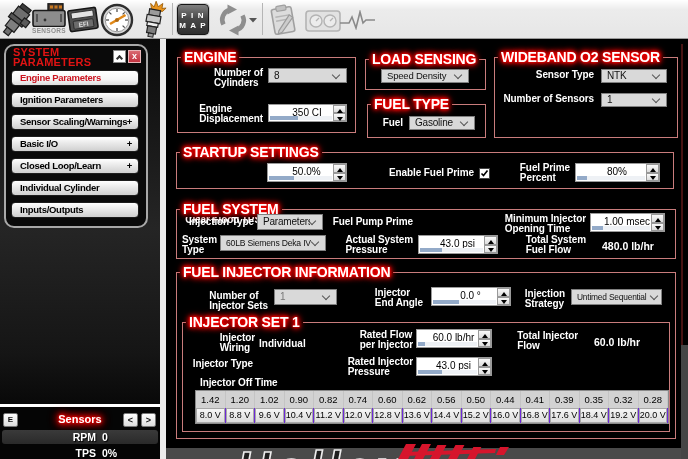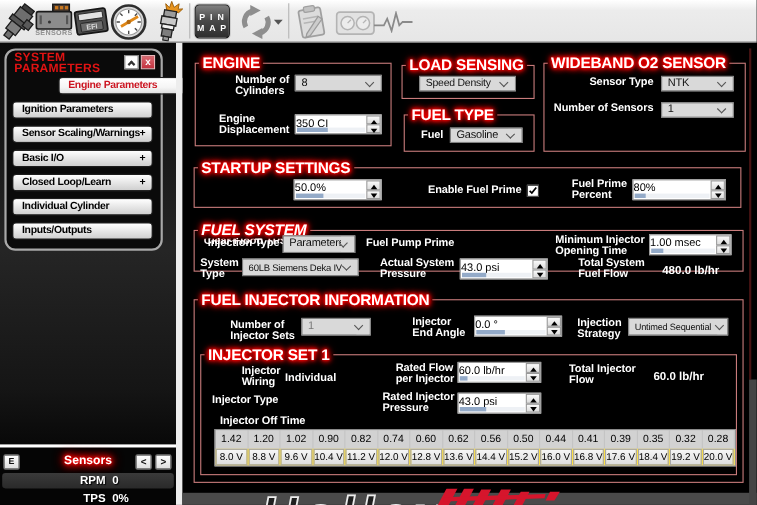--- a/index.html
+++ b/index.html
@@ -25,21 +25,21 @@
   background:#0a0a0a; border:2px solid #a8a8a8; border-radius:10px; }
 #syspanel h1 { position:absolute; left:7px; top:2px; color:#e01313; font-size:11px; font-weight:bold; line-height:9.5px; letter-spacing:0.2px; }
 .winbtn { position:absolute; top:4px; width:13px; height:13px; border:1px solid #888; background:#fff; color:#222;
   font-size:9px; font-weight:bold; text-align:center; line-height:11px; }
 #btnup { left:107px; }
 #btnx  { left:122px; background:linear-gradient(#d96b72,#c33340); border:1px solid #e9b7ba; color:#fff; line-height:11px; font-size:9px; font-weight:bold;}
 .sbtn { position:absolute; left:5px; width:128px; height:16px; border-radius:4px;
   background:linear-gradient(#ffffff,#e9e9e9 45%,#cfcfcf); border:1px solid #1d1d1d;
   color:#000; font-size:9.5px; font-weight:bold; line-height:14px; padding-left:8px; white-space:nowrap; letter-spacing:-0.3px; }
 .sbtn .pl { position:absolute; right:6px; top:0; }
-.sbtn.active { color:#cb1420; background:linear-gradient(#ffffff,#f5f5f5 60%,#dddddd);margin-left:42px; }
+.sbtn.active { color:#cb1420; background:linear-gradient(#ffffff,#f5f5f5 60%,#dddddd); }
 
 
 #sensep { position:absolute; left:0; top:365px; width:160px; height:3px; background:#fff; }
 #sensors { position:absolute; left:0; top:368px; width:160px; height:52px; background:#050505; }
 .senbtn { position:absolute; top:6px; width:15px; height:14px; background:linear-gradient(#fff,#ddd); border:1px solid #777; border-radius:2px;
   color:#111; font-weight:bold; text-align:center; }
 #sentitle { position:absolute; left:0; right:0; top:6px; text-align:center; color:#fff; font-weight:bold; font-size:11px;
   text-shadow:0 0 2px #f00,0 0 4px #f00,0 0 6px #f00,0 0 8px #f00,0 0 10px #e00,0 0 12px #c00; }
 .srow { position:absolute; left:2px; width:156px; height:14px; color:#fff; font-weight:bold; font-size:10.5px; }
 .srow .lab { position:absolute; right:62px; top:1px; text-shadow:1px 1px 1px #000; }
@@ -55,34 +55,34 @@
 .val { position:absolute; color:#fff; font-weight:bold; font-size:10.5px; white-space:nowrap; }
 .dd { position:absolute; background:#d9d9d9; border:1px solid #808080; color:#111; font-size:10px; padding-left:5px; padding-right:13px; overflow:hidden; white-space:nowrap; letter-spacing:-0.2px; }
 .dd:before { content:""; position:absolute; right:0; top:0; bottom:0; width:12px; background:#d9d9d9; }
 .dd:after { content:""; position:absolute; right:7px; top:50%; width:5px; height:5px; margin-top:-4px;
   border-right:1.2px solid #555; border-bottom:1.2px solid #555; transform:rotate(45deg); background:none; }
 .dd.dis { color:#787878; }
 .dd.tight { padding-right:4px; }
 .dd.tight:before { width:9px; }
 .dd.tight:after { right:4px; }
 .spin { position:absolute; background:#fff; border:1px solid #9a9a9a; }
-.spin .txt { position:absolute; left:0; right:1px; top:2px; text-align:left; color:#000; font-size:10px; white-space:nowrap; }
+.spin .txt { position:absolute; left:0; right:1px; top:2px; text-align:center; color:#000; font-size:10px; white-space:nowrap; }
 .spin .barbg { position:absolute; left:1px; right:14px; bottom:1px; height:4px; background:#eef1f5; }
 .spin .bar { position:absolute; left:1px; bottom:1px; height:4px; background:#93aac8; }
 .spin .btns { position:absolute; right:0; top:0; bottom:0; width:13px; }
 .spin .up,.spin .dn { position:absolute; left:0; width:13px; height:50%; background:linear-gradient(#fafafa,#ddd); border:1px solid #999; }
 .spin .up { top:0; } .spin .dn { bottom:0; }
 .spin .up:after { content:""; position:absolute; left:2.5px; top:2.5px; border-left:3px solid transparent; border-right:3px solid transparent; border-bottom:4px solid #000; }
 .spin .dn:after { content:""; position:absolute; left:2.5px; top:2.5px; border-left:3px solid transparent; border-right:3px solid transparent; border-top:4px solid #000; }
 
 
 #offtable { position:absolute; left:29px; top:351px; width:474px; height:34px; border:1px solid #8a8a8a; background:#d2d2d2; }
 #offtable .r1 { position:absolute; top:0; left:0; right:0; height:17px; display:flex; }
 #offtable .r1 div { flex:1; text-align:center; font-size:9.5px; color:#000; line-height:17px; border-right:1px solid #c4c4c4; white-space:nowrap; }
-#offtable .r2 { position:absolute; top:17px; left:0; right:0; height:15px; display:flex; background:#fde047; }
+#offtable .r2 { position:absolute; top:17px; left:0; right:0; height:15px; display:flex; background:#6d28d9; }
 #offtable .r2 div { flex:1; text-align:center; font-size:9px; color:#000; line-height:13px; background:linear-gradient(#f6f6f6,#dcdcdc); border:1px solid #a8a8a8; margin-right:1px; white-space:nowrap; }
 
 
 #botgray { position:absolute; left:166px; top:448px; width:522px; height:11px; background:#4a4a4a; overflow:visible; }
 #rightgray { position:absolute; left:681px; top:345px; width:7px; height:114px; background:#454545; }
 #winborder { position:absolute; left:681px; top:44px; width:2px; height:301px; background:rgba(130,35,35,0.55); }
 #holley { position:absolute; left:232px; top:444px; width:330px; height:15px; overflow:hidden; }
 </style>
 </head>
 <body>
@@ -279,21 +279,21 @@
   <div class="spin" style="left:409px;top:124px;width:85px;height:19px;">
     <span class="txt">80%</span>
       <span class="barbg"></span>
       <span class="bar" style="width:10px;"></span>
     <span class="btns">
         <span class="up"></span>
         <span class="dn"></span>
       </span>
   </div>
 
-  <div class="gbox" style="left:10px;top:170px;width:500px;height:38px;font-style:italic;">
+  <div class="gbox" style="left:10px;top:170px;width:500px;height:50px;">
     <div class="gtitle">FUEL SYSTEM</div>
   </div>
   <div class="lbl" style="right:434px;top:178px;">Injection Type</div>
   <div class="dd" style="left:91px;top:175px;width:66px;height:16px;line-height:14px;">Parameters</div>
   <div class="lbl" style="right:275px;top:178px;">Fuel Pump Prime</div>
   <div class="lbl" style="right:102px;top:175px;">Minimum Injector<br>Opening Time</div>
   <div class="spin" style="left:424px;top:174px;width:75px;height:19px;">
     <span class="txt" style="font-size:10px;">1.00 msec</span>
       <span class="barbg"></span>
       <span class="bar" style="width:11px;"></span>

